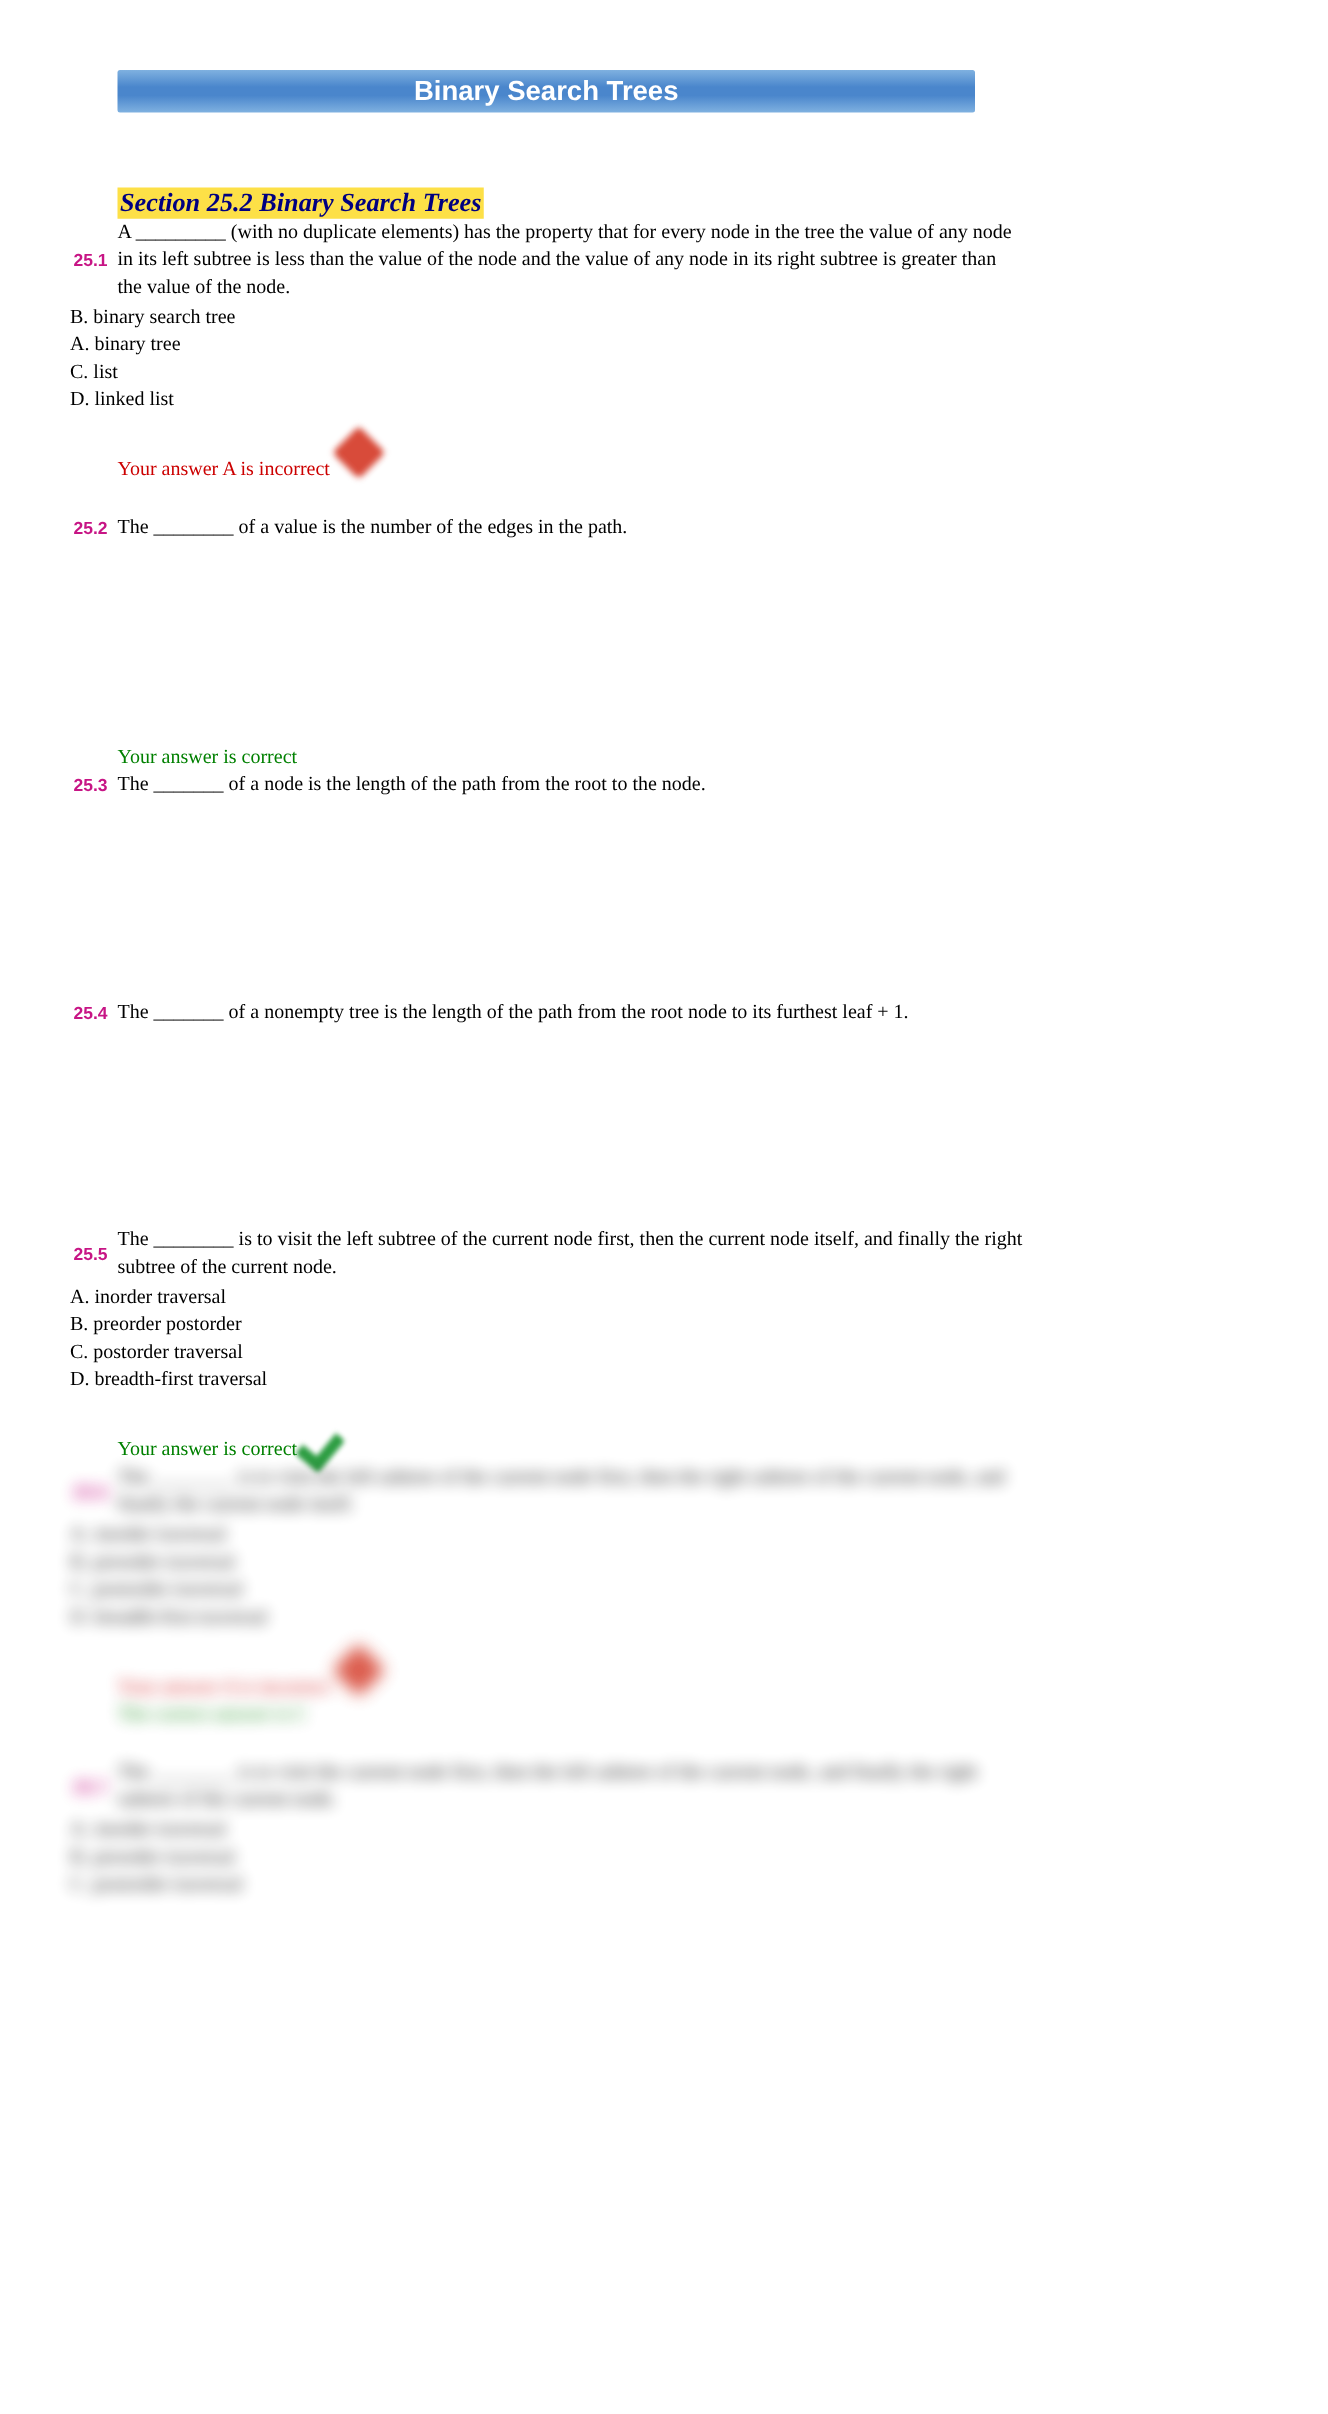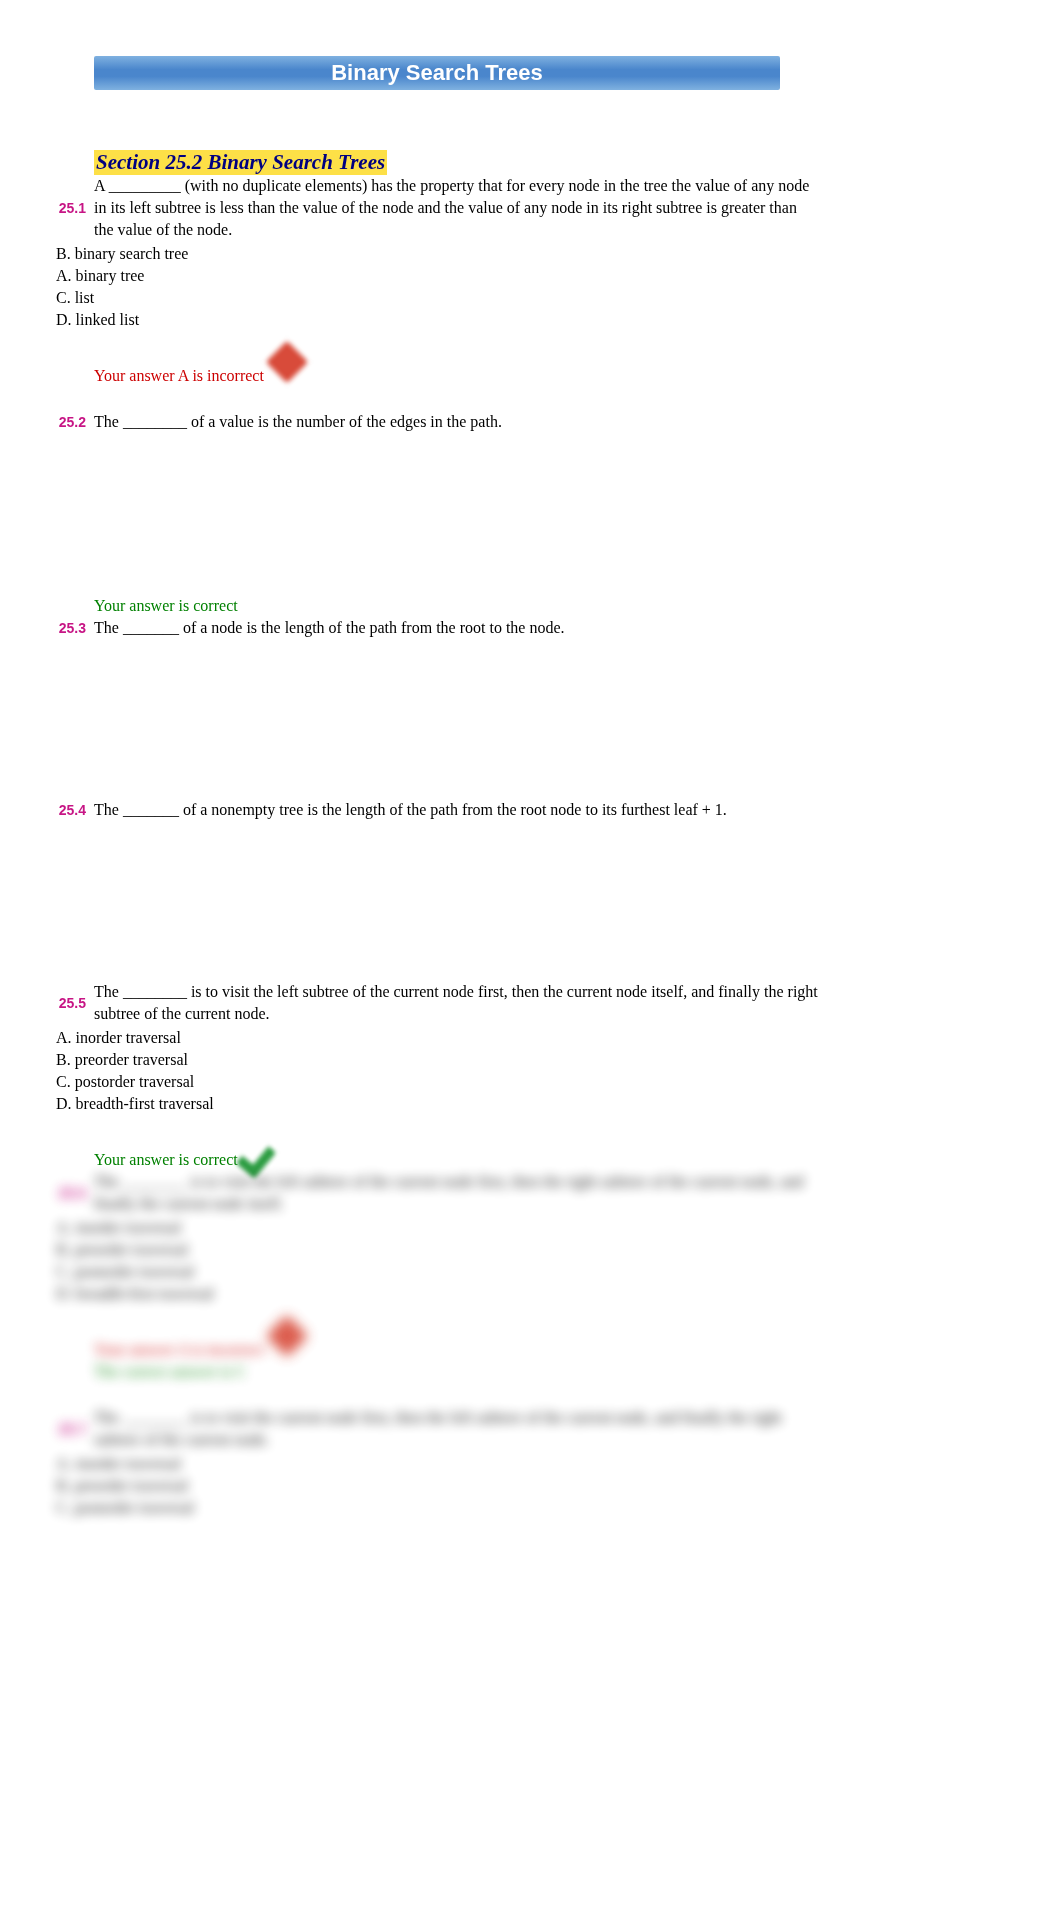--- a/index.html
+++ b/index.html
@@ -196,21 +196,21 @@
     <div class="q-gap-160"></div>
   </div>
 
   <div class="q-block">
     <div class="q-row">
       <div class="q-num">25.5</div>
       <div class="q-text">The ________ is to visit the left subtree of the current node first, then the current node itself, and finally the right subtree of the current node.</div>
     </div>
     <div class="options">
       <div class="bold">A. inorder traversal</div>
-      <div>B. preorder traversal</div>
+      <div>B. preorder postorder</div>
       <div>C. postorder traversal</div>
       <div>D. breadth-first traversal</div>
     </div>
     <div class="spacer-s"></div>
     <div class="feedback">
       <div class="feedback-row">
         <span class="correct-text">Your answer is correct</span>
         <span class="icon-wrap">
             <span class="icon-check"></span>
           </span>

